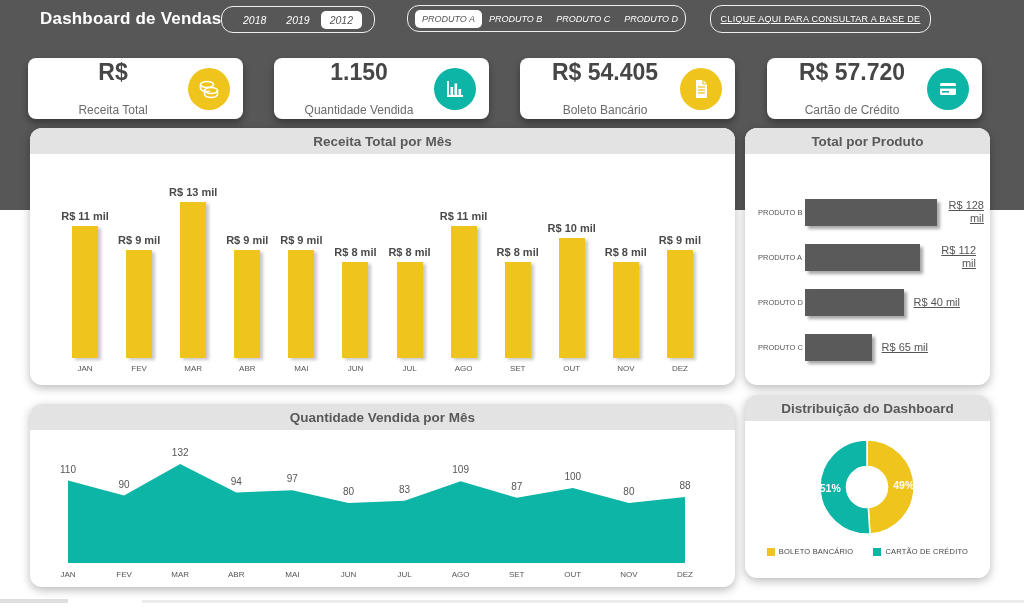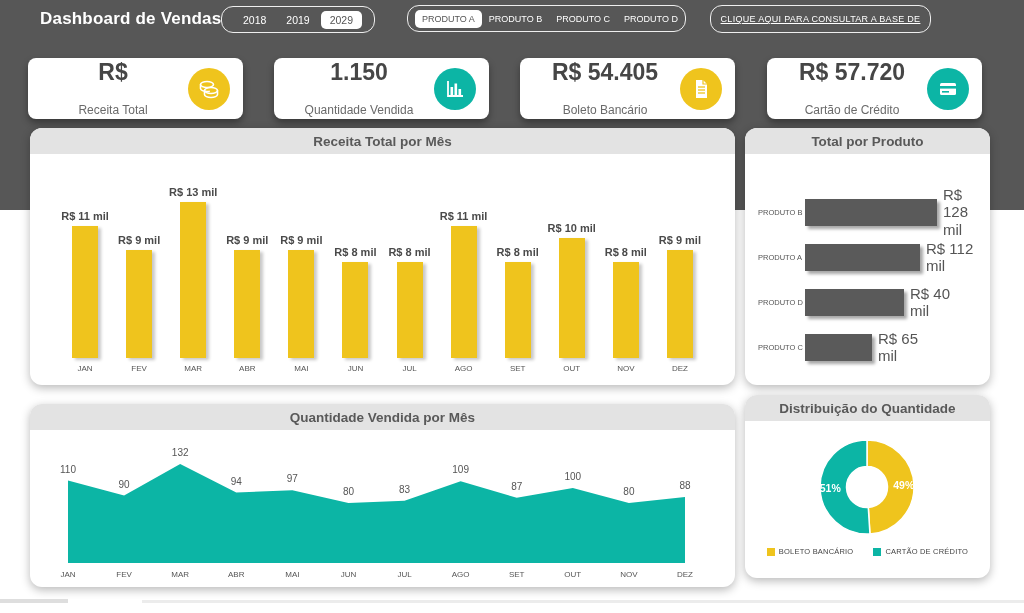--- a/index.html
+++ b/index.html
@@ -6,21 +6,21 @@
   html,body { width: 1024px; height: 613px; overflow: hidden; }
   body { position: relative; background: #ffffff; font-family: "Liberation Sans", "DejaVu Sans", sans-serif; }
 
   .dark-bg { position: absolute; top: 0; left: 0; width: 1024px; height: 210px; background: #575757; }
 
   
   .app-title { position: absolute; left: 40px; top: 9px; color: #fff; font-size: 17px; font-weight: bold; letter-spacing: .2px; }
   .pill-group { position: absolute; display: flex; align-items: center; border: 1.4px solid rgba(255,255,255,.9); border-radius: 12px; height: 27px; padding: 0 8px; }
   .year-group { left: 221px; top: 6px; width: 154px; justify-content: space-between; padding: 0 12px; }
   .product-group { left: 407px; top: 5px; width: 279px; justify-content: space-between; padding: 0 7px; }
-  .tab { color: #fff; font-size: 10.5px; padding: 3px 9px; border-radius: 5px; cursor: pointer; white-space: nowrap; }
+  .tab { color: #fff; font-size: 10.5px; padding: 3px 9px; border-radius: 5px; cursor: pointer; white-space: nowrap; font-style: italic; }
   .product-group .tab { font-size: 9px; padding: 4px 7px; }
   .tab.selected { background: #fff; color: #555; }
   .db-button { position: absolute; left: 710px; top: 5px; width: 221px; height: 28px; border: 1.4px solid rgba(255,255,255,.9); border-radius: 12px; color: #fff; font-size: 9px; display: flex; align-items: center; justify-content: center; letter-spacing: .3px; cursor: pointer; text-decoration: underline; }
 
   
   .kpi { position: absolute; top: 58px; width: 215px; height: 61px; background: #fff; border-radius: 8px; box-shadow: 0 4px 7px rgba(0,0,0,.35); display: flex; align-items: center; }
   .kpi-text { flex: 1; text-align: center; padding-left: 10px; }
   .kpi-value { font-size: 23px; font-weight: bold; color: #464646; line-height: 1.1; }
   .kpi-label { font-size: 12px; color: #6a6a6a; margin-top: 17px; }
   .kpi-icon { width: 42px; height: 42px; border-radius: 50%; margin-right: 13px; flex: none; display: flex; align-items: center; justify-content: center; }
@@ -39,21 +39,21 @@
   .vbar-label { font-size: 11px; color: #4a4a4a; margin-bottom: 4px; white-space: nowrap; font-weight: bold; }
   .vbar { width: 26px; box-shadow: 3px 2px 3px rgba(0,0,0,.22); }
   .vmonths { display: flex; padding: 0 28px; margin-top: 6px; }
   .vmonth { flex: 1; text-align: center; font-size: 8px; color: #555; }
 
   
   .hchart { padding: 44px 6px 0 13px; }
   .hrow { display: flex; align-items: center; height: 28px; margin-bottom: 17px; }
   .hlabel { width: 47px; font-size: 7.5px; color: #555; flex: none; }
   .hbar { height: 27px; flex: none; box-shadow: 3px 3px 3px rgba(0,0,0,.35); }
-  .hvalue { font-size: 15px; color: #555; margin-left: 6px; width: 50px; line-height: 1.15; text-align: left; }
+  .hvalue { font-size: 11px; color: #555; margin-left: 6px; width: 50px; line-height: 1.15; text-align: right; text-decoration: underline; }
 
   
   .donut-svg { display: block; margin: 2px auto 0; }
   .legend { display: flex; justify-content: center; gap: 20px; margin-top: 2px; }
   .legend-item { display: flex; align-items: center; gap: 4px; }
   .legend-swatch { width: 8px; height: 8px; }
   .legend-label { font-size: 7.5px; color: #444; letter-spacing: .2px; }
 
   
   .sheet-strip { position: absolute; left: 0; top: 599px; width: 1024px; height: 14px; background: #fff; }
@@ -64,21 +64,21 @@
 </head>
 <body>
 
 <div class="dark-bg"></div>
 
 <div class="app-title">Dashboard de Vendas</div>
 
 <div class="pill-group year-group">
   <span class="tab">2018</span>
   <span class="tab">2019</span>
-  <span class="tab selected">2029</span>
+  <span class="tab selected">2012</span>
 </div>
 
 <div class="pill-group product-group">
   <span class="tab selected">PRODUTO A</span>
   <span class="tab">PRODUTO B</span>
   <span class="tab">PRODUTO C</span>
   <span class="tab">PRODUTO D</span>
 </div>
 
 <div class="db-button">CLIQUE AQUI PARA CONSULTAR A BASE DE</div>
@@ -266,21 +266,21 @@
       <text x="542.8181818181819" y="50" text-anchor="middle" font-size="10" fill="#555">100</text>
       <text x="542.8181818181819" y="147" text-anchor="middle" font-size="8" fill="#555">OUT</text>
       <text x="598.909090909091" y="65" text-anchor="middle" font-size="10" fill="#555">80</text>
       <text x="598.909090909091" y="147" text-anchor="middle" font-size="8" fill="#555">NOV</text>
       <text x="655" y="59" text-anchor="middle" font-size="10" fill="#555">88</text>
       <text x="655" y="147" text-anchor="middle" font-size="8" fill="#555">DEZ</text>
     </svg>
 </div>
 
 <div class="panel panel-pay">
-  <div class="panel-title">Distribuição do Quantidade</div>
+  <div class="panel-title">Distribuição do Dashboard</div>
   <svg class="donut-svg" width="245" height="122">
       <path d="M122.00 17.00A47 47 0 0 1 124.95 110.91L123.29 84.46A20.5 20.5 0 0 0 122.00 43.50Z" fill="#EFC41D" stroke="#fff" stroke-width="1.5"></path>
       <text x="158.73186609344063" y="66.34565460387878" text-anchor="middle" font-size="10.5" font-weight="bold" fill="#fff">49%</text>
       <path d="M124.95 110.91A47 47 0 1 1 122.00 17.00L122.00 43.50A20.5 20.5 0 1 0 123.29 84.46Z" fill="#0CB5A5" stroke="#fff" stroke-width="1.5"></path>
       <text x="85.26813390655937" y="68.65434539612122" text-anchor="middle" font-size="10.5" font-weight="bold" fill="#fff">51%</text>
     </svg>
   <div class="legend">
       <div class="legend-item">
         <div class="legend-swatch" style="background: rgb(239, 196, 29);"></div>
         <div class="legend-label">BOLETO BANCÁRIO</div>

